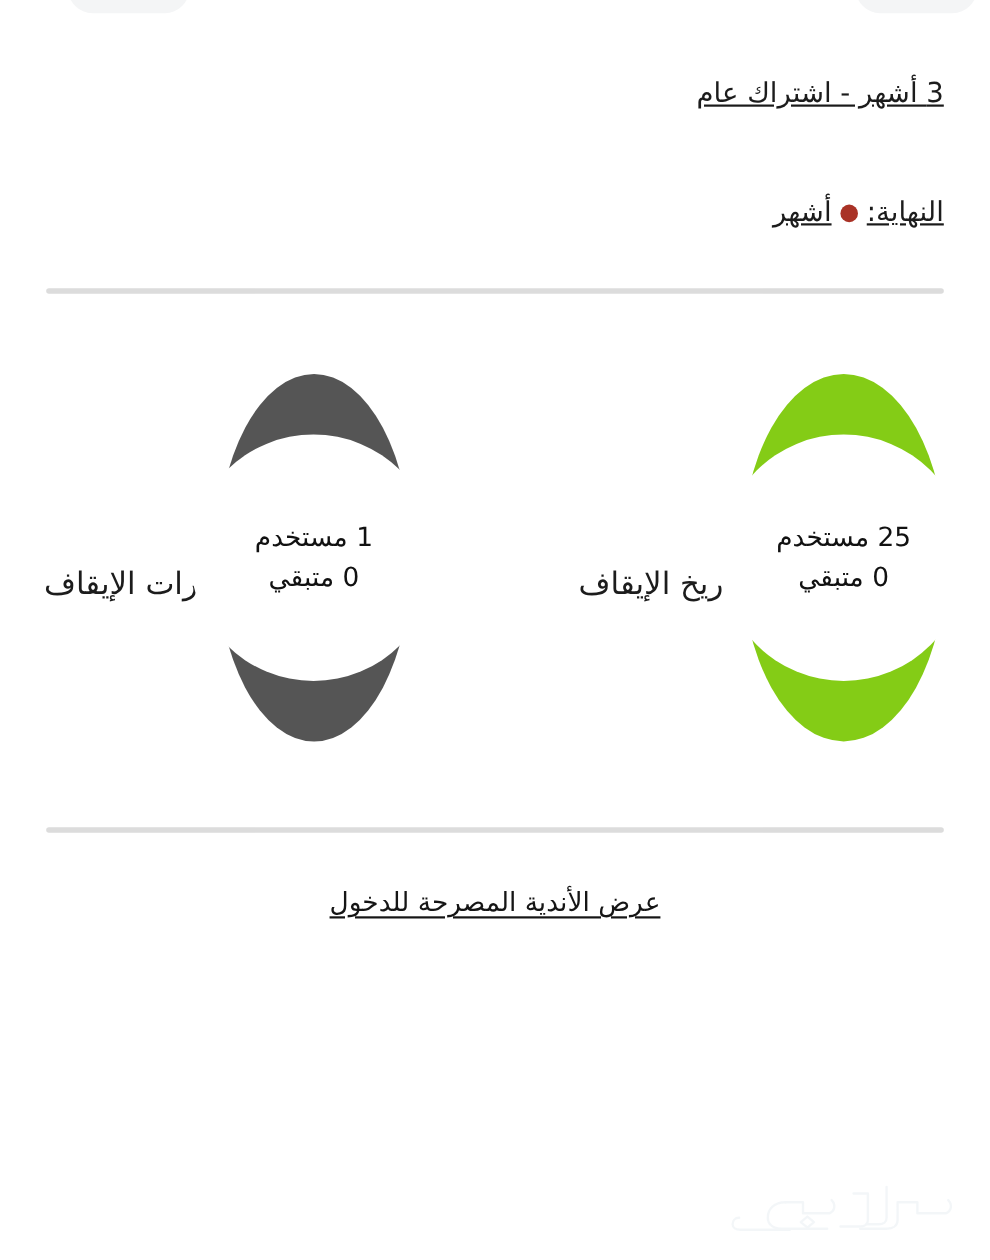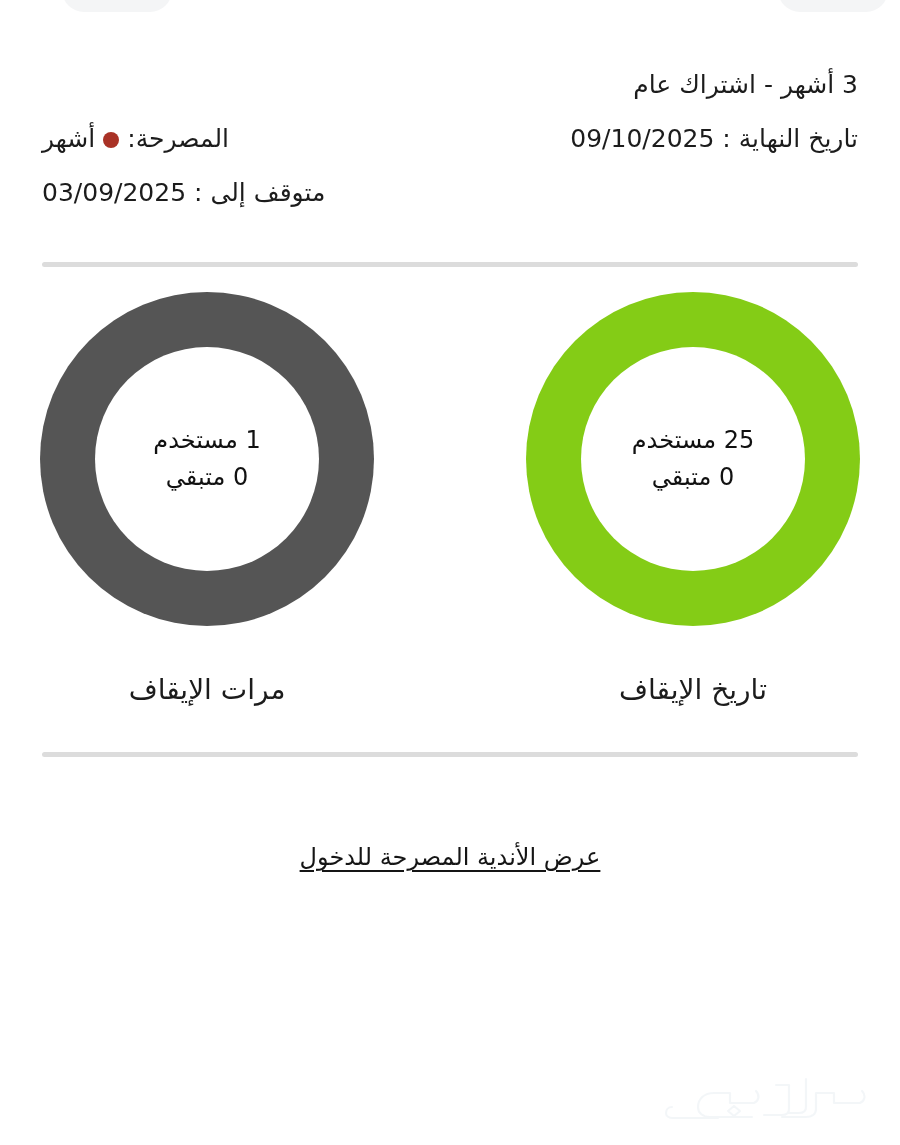--- a/index.html
+++ b/index.html
@@ -38,23 +38,24 @@
   .top-ghost.right { left: 778px; }
 
   
   .header {
     position: absolute;
     top: 58px;
     left: 0;
     width: 900px;
     padding: 0 42px;
     display: flex;
-    flex-direction: row;
+    flex-direction: column;
     justify-content: space-between;
     align-items: flex-start;
+    text-decoration: underline;
   }
   .header-col {
     display: flex;
     flex-direction: column;
     gap: 0;
   }
   .header-col.right { align-items: flex-start; text-align: right; }
   .header-col.left  { align-items: flex-end; text-align: left; }
 
   .plan-title {
@@ -107,21 +108,21 @@
     width: 900px;
     height: 430px;
     display: flex;
     flex-direction: row;
     justify-content: space-between;
     padding: 0 40px;
   }
   .donut-cell {
     width: 334px;
     display: flex;
-    flex-direction: column;
+    flex-direction: row;
     align-items: center;
   }
   .donut {
     width: 334px;
     height: 334px;
     border-radius: 50%;
     background: #555555;
     position: relative;
     display: flex;
     align-items: center;
@@ -155,21 +156,20 @@
     white-space: nowrap;
   }
 
   
   .link-wrap {
     position: absolute;
     top: 806px;
     left: 0;
     width: 900px;
     text-align: center;
-    margin-top: 37px;
   }
   .clubs-link {
     font-size: 24px;
     color: #151515;
     text-decoration: underline;
     text-underline-offset: 5px;
     text-decoration-thickness: 1.5px;
     cursor: pointer;
   }
 
@@ -190,31 +190,29 @@
 
 <div class="top-ghosts">
   <div class="top-ghost left"></div>
   <div class="top-ghost right"></div>
 </div>
 
 <div class="header">
 
   <div class="header-col right">
     <div class="plan-title">3 أشهر - اشتراك عام</div>
-    <div class="info-line">تاريخ النهاية : 09/10/2025</div>
   </div>
 
   <div class="header-col left">
     <div class="spacer-line"></div>
     <div class="info-line">
-      <span>المصرحة:</span>
+      <span>النهاية:</span>
       <span class="status-dot" style="background: rgb(169, 50, 38);"></span>
       <span>أشهر</span>
     </div>
-    <div class="info-line">متوقف إلى : 03/09/2025</div>
   </div>
 
 </div>
 
 <div class="divider one"></div>
 
 <div class="donut-row">
 
   <div class="donut-cell">
     <div class="donut" style="background: #84cc16;">

